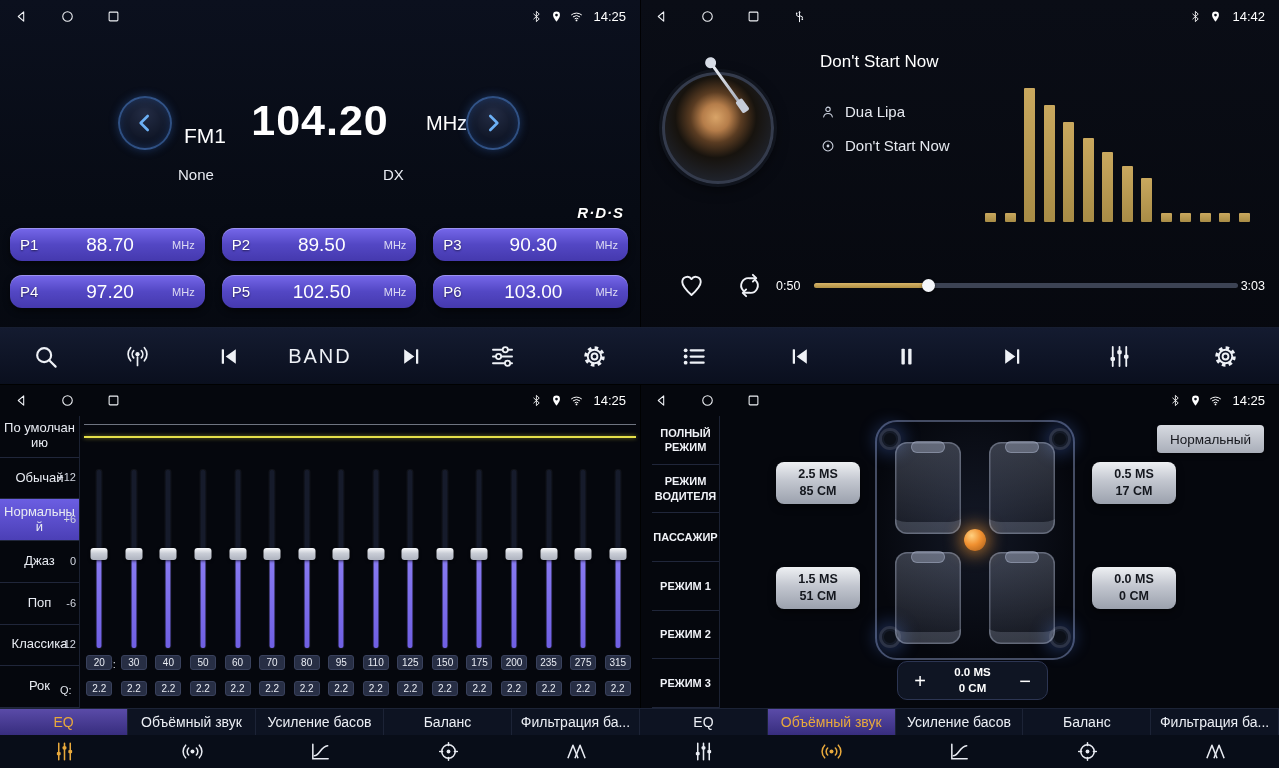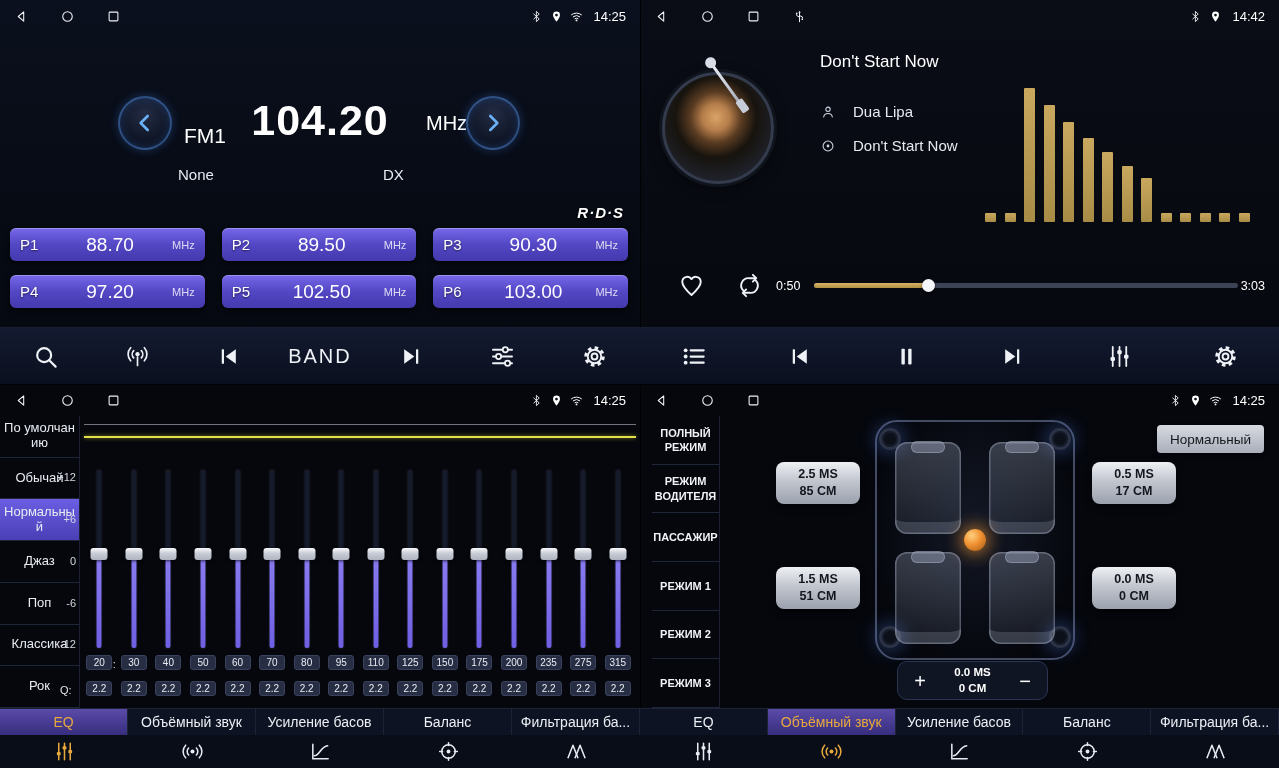--- a/index.html
+++ b/index.html
@@ -35,41 +35,41 @@
     display:flex; align-items:center; justify-content:center; color:#6cb0f5; cursor:pointer; }
   .rm-btn .ic { width:26px; height:26px; }
   #rm-prev { left:118px; } #rm-next { left:466px; }
   .rm-band { position:absolute; left:184px; top:124px; font-size:21px; }
   .rm-freq { position:absolute; left:238px; top:96px; width:164px; text-align:center; font-size:43px; font-weight:bold; letter-spacing:1px; }
   .rm-unit { position:absolute; left:426px; top:112px; font-size:20px; }
   .rm-pty  { position:absolute; left:178px; top:166px; font-size:15px; color:#e8ebf2; }
   .rm-dx   { position:absolute; left:383px; top:166px; font-size:15px; color:#e8ebf2; }
   .rds { position:absolute; right:16px; top:204px; font-size:15px; font-style:italic; font-weight:bold; letter-spacing:1px; text-shadow:0 1px 2px #000; }
   .presets { position:absolute; left:10px; right:12px; top:228px; display:grid; grid-template-columns:repeat(3,1fr); gap:14px 17px; }
-  .preset { height:33px; border-radius:6px; display:flex; align-items:center; padding:0 10px;
+  .preset { height:33px; border-radius:12px; display:flex; align-items:center; padding:0 10px;
     background:linear-gradient(180deg,#7668ea 0%,#5347c4 50%,#4539ae 100%);
     box-shadow:0 3px 6px rgba(0,0,0,.55), inset 0 1px 0 rgba(255,255,255,.28); cursor:pointer;gap:32px; }
   .preset .pid { font-size:15px; text-shadow:0 1px 2px rgba(0,0,0,.6); width:28px; }
   .preset .pfreq { flex:1; text-align:center; font-size:19px; }
   .preset .punit { font-size:11px; opacity:.8; }
   .toolbar { position:absolute; left:0; right:0; bottom:0; height:57px; display:flex; align-items:center;
     background:linear-gradient(180deg,#141b30 0%,#0a0f1e 100%); border-top:1px solid rgba(120,140,190,.12); }
   .tb-item { flex:1; display:flex; align-items:center; justify-content:center; cursor:pointer; color:#eef1f6; height:100%; }
   .tb-item .ic { width:27px; height:27px; }
   .tb-band { font-size:20px; letter-spacing:2px; }
 
   
   .album { position:absolute; left:22px; top:72px; width:112px; height:112px; border-radius:50%;
     background:radial-gradient(circle at 48% 40%, #d9a468 0%, #b57d4a 16%, #5a3c22 30%, #17130e 48%, #20242e 78%, #141821 100%);
     border:3px solid #343b4c; box-shadow:0 0 0 3px #10141d, 0 4px 14px rgba(0,0,0,.6); }
   .tonearm { position:absolute; left:70px; top:64px; width:3px; height:56px; background:linear-gradient(180deg,#eef1f6,#9aa2b2); border-radius:2px; transform:rotate(-36deg); transform-origin:50% 0; z-index:2; }
   .tonearm::before { content:""; position:absolute; top:-7px; left:-4px; width:11px; height:11px; border-radius:50%; background:#d7dce6; }
   .tonearm::after { content:""; position:absolute; bottom:-3px; left:-2.5px; width:8px; height:14px; border-radius:2px; background:#c6ccd8; }
   .pt-title { position:absolute; left:180px; top:52px; font-size:17px; }
-  .pt-row { position:absolute; left:180px; display:flex; align-items:center; gap:17px; font-size:15px; color:#e6e9f0;text-align:center; }
+  .pt-row { position:absolute; left:180px; display:flex; align-items:center; gap:9px; font-size:15px; color:#e6e9f0;text-align:center; }
   #pt-artist { top:103px; } #pt-album { top:137px; }
   .pt-row .ic { width:16px; height:16px; color:#cfd5e2; }
   .viz { position:absolute; left:345px; top:88px; width:272px; height:134px; display:flex; align-items:flex-end; gap:8.5px; }
   .vbar { width:11px; background:linear-gradient(180deg,#c9a85e,#a88c46); border-radius:1px; }
   .pc-heart  { position:absolute; left:38px; top:272px; width:27px; height:27px; color:#f0f2f7; cursor:pointer; }
   .pc-repeat { position:absolute; left:96px; top:272px; width:27px; height:27px; color:#f0f2f7; cursor:pointer; }
   .pc-elapsed  { position:absolute; left:136px; top:279px; font-size:12.5px; }
   .pc-duration { position:absolute; right:14px;  top:279px; font-size:12.5px; }
   .pc-track { position:absolute; left:174px; top:283px; width:424px; height:5px; border-radius:3px; background:#3c4354; cursor:pointer; }
   .pc-fill  { position:absolute; left:0; top:0; height:100%; border-radius:3px; background:linear-gradient(180deg,#d7b469,#b08f43); }

